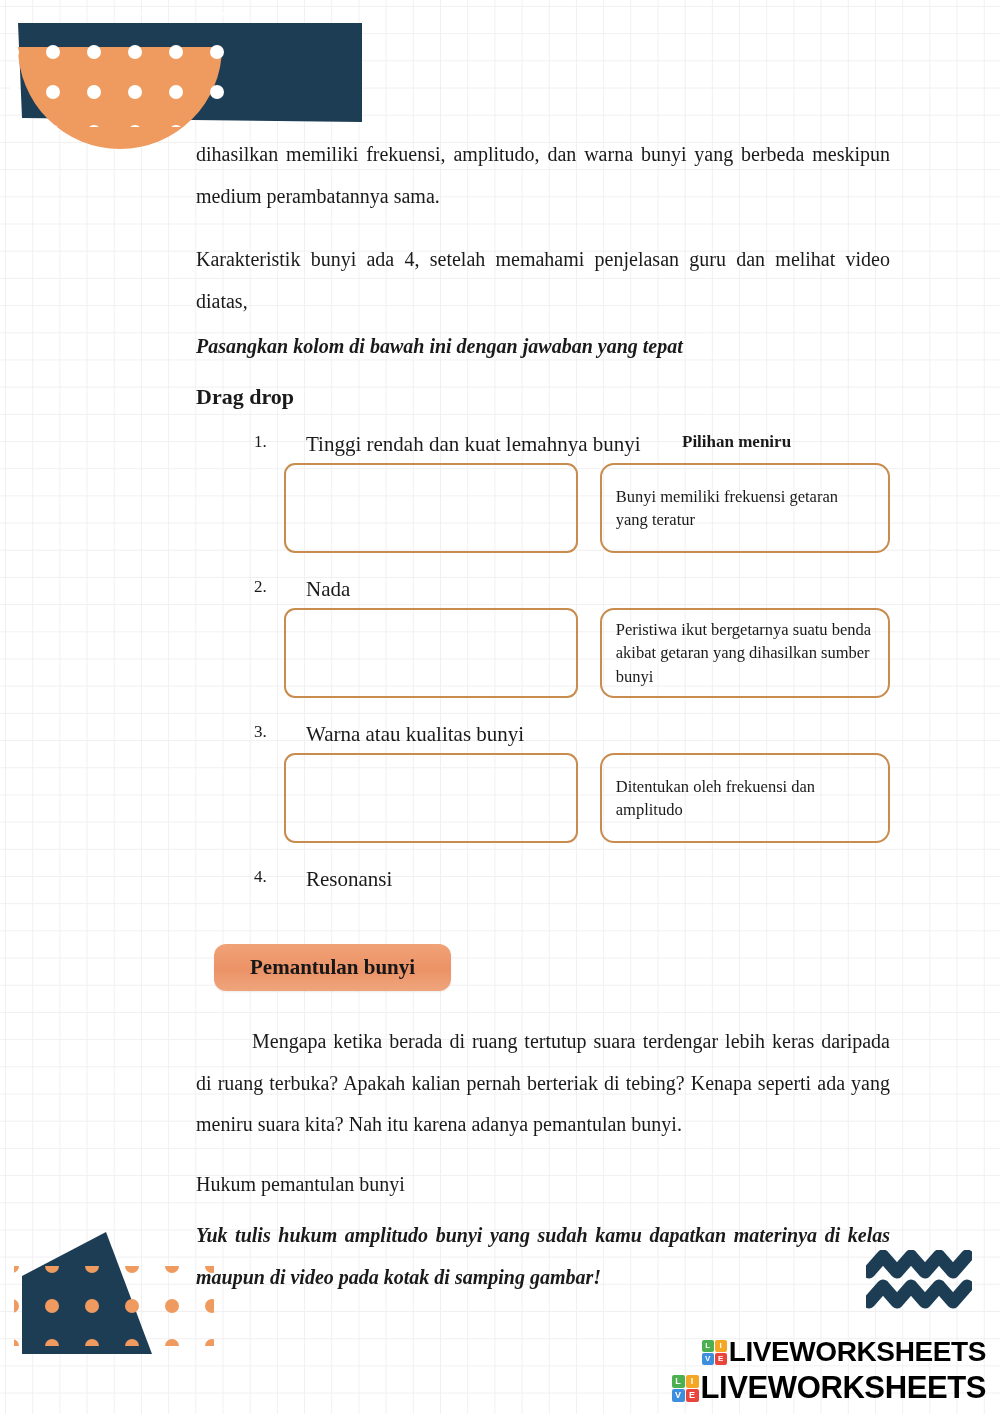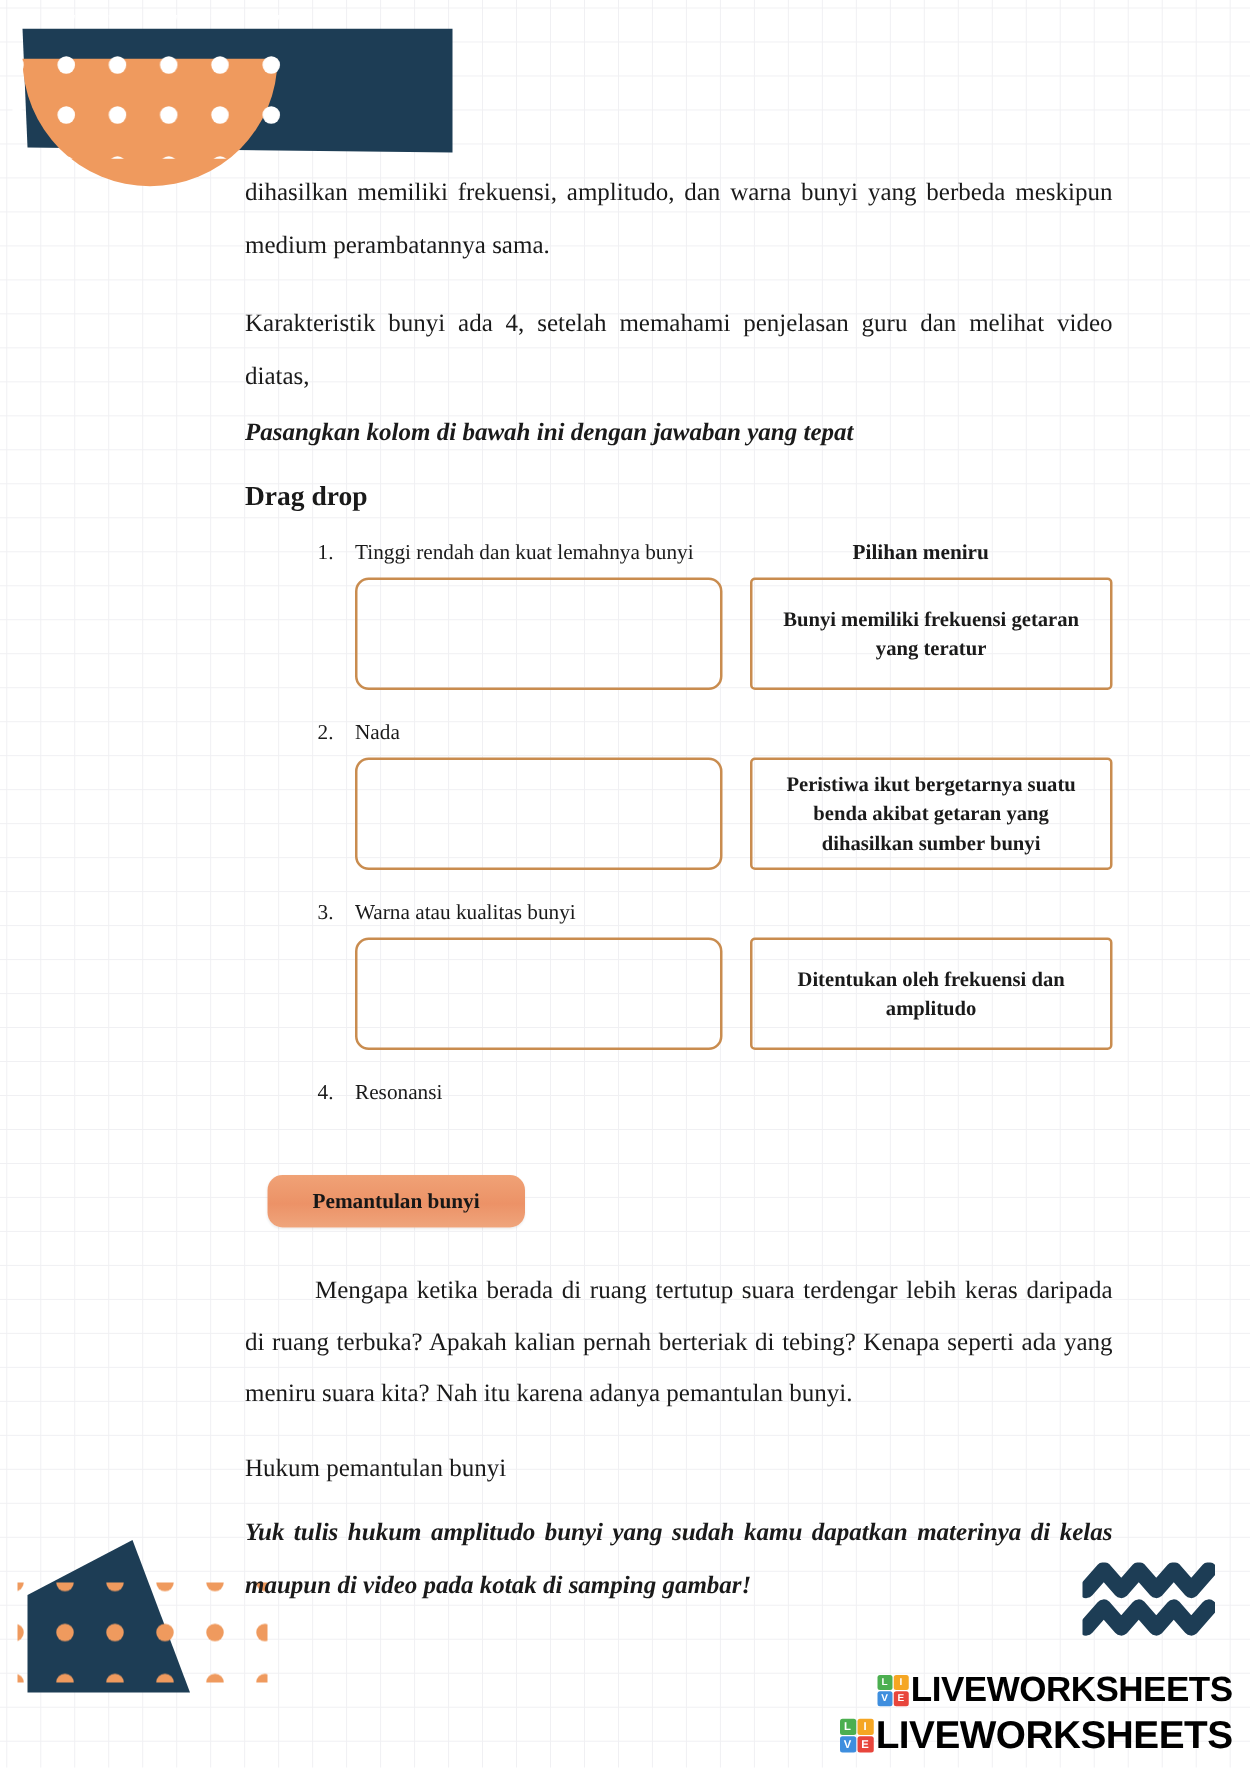--- a/index.html
+++ b/index.html
@@ -84,21 +84,21 @@
     margin-bottom: 6px;
     min-height: 24px;
   }
 
   .dd-num {
     width: 30px;
     flex: 0 0 30px;
     font-size: 17px;
   }
 
-  .dd-term { font-size: 17px; }
+  .dd-term { font-size: 21px; margin-left: 22px; }
 
   .dd-choice-title {
     position: absolute;
     left: 486px;
     top: 0;
     font-weight: bold;
     font-size: 17px;
   }
 
   .dd-pair {
@@ -113,43 +113,42 @@
     height: 90px;
     border: 2px solid #c98c4f;
     border-radius: 11px;
     background: transparent;
   }
 
   .answer-card {
     width: 294px;
     min-height: 90px;
     border: 2px solid #c98c4f;
-    border-radius: 4px;
+    border-radius: 14px;
     background: transparent;
     display: flex;
     align-items: center;
     justify-content: center;
-    text-align: center;
+    text-align: left;
     padding: 6px 14px;
     font-size: 16.5px;
     line-height: 1.42;
-    font-weight: bold;
   }
 
   .dd-gap { height: 24px; }
 
   
   .section-badge {
     display: inline-block;
     margin: 46px 0 30px 18px;
     padding: 11px 36px;
     border-radius: 12px;
     background: linear-gradient(180deg, #f0a276 0%, #ec9267 55%, #efa57c 100%);
     font-weight: bold;
-    font-size: 17px;
+    font-size: 21px;
     color: #171717;
     box-shadow: 0 1px 2px rgba(0,0,0,.08);
   }
 
   .indent-first { text-indent: 56px; }
 
   
   .lw-stack {
     position: absolute;
     right: 14px;

